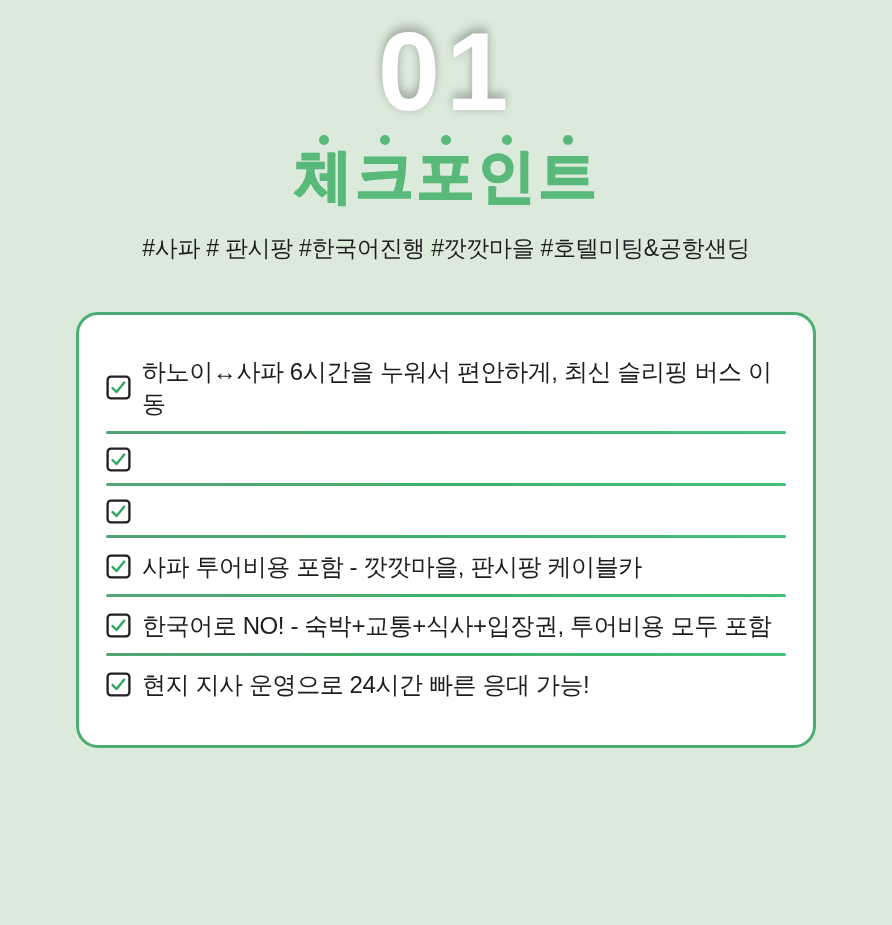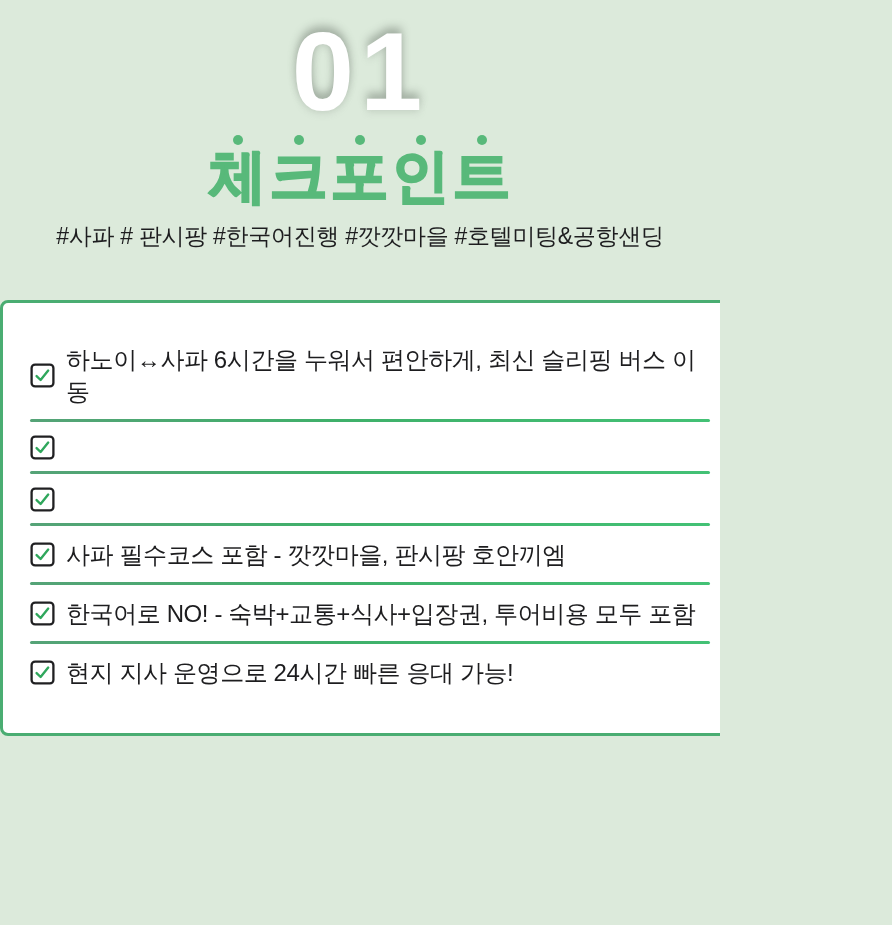--- a/index.html
+++ b/index.html
@@ -6,21 +6,21 @@
     --bg:#dceadb;
     --green:#58b97a;
     --border-green:#4aad72;
     --check-green:#2fa75c;
     --ink:#1d1d1f;
   }
   html,body{margin:0;padding:0;}
   body{background:var(--bg);font-family:"Liberation Sans","DejaVu Sans",sans-serif;}
   .poster{
     position:relative;
-    width:720px;height:925px;
+    width:892px;height:925px;
     background:var(--bg);
     overflow:hidden;
   }
   .big-number{
     margin-top:16px;
     text-align:center;
     font-size:112px;
     line-height:1.0;
     font-weight:700;
     letter-spacing:6px;
@@ -46,34 +46,34 @@
     content:"";
     position:absolute;
     top:-11px;
     left:50%;
     transform:translateX(-50%);
     width:10px;height:10px;
     border-radius:50%;
     background:var(--green);
   }
   .hashtags{
-    margin-top:14px;
+    margin-top:26px;
     text-align:center;
     font-size:23px;
     font-weight:500;
     letter-spacing:-0.3px;
     color:var(--ink);
   }
   .card{
     box-sizing:border-box;
     width:740px;
     margin:48px auto 0;
     background:#ffffff;
     border:3px solid var(--border-green);
-    border-radius:8px;
+    border-radius:22px;
     padding:28px 27px 30px;
   }
   .check-list{
     list-style:none;
     margin:0;padding:0;
   }
   .check-item{
     position:relative;
     display:flex;
     align-items:center;
@@ -151,21 +151,21 @@
         </span>
       </li>
 
       <li class="check-item">
         <span class="checkbox">
           <svg viewBox="0 0 25 25" width="25" height="25" aria-hidden="true">
             <rect x="1.6" y="1.6" width="21.8" height="21.8" rx="3.5" fill="#ffffff" stroke="#202022" stroke-width="2.3"></rect>
             <path d="M6.6 13.1 L10.6 17.0 L18.2 7.6" fill="none" stroke="#2fa75c" stroke-width="2.4" stroke-linecap="round" stroke-linejoin="round"></path>
           </svg>
         </span>
-        <span class="item-text">사파 필수코스 포함 - 깟깟마을, 판시팡 호안끼엠</span>
+        <span class="item-text">사파 투어비용 포함 - 깟깟마을, 판시팡 케이블카</span>
       </li>
 
       <li class="check-item">
         <span class="checkbox">
           <svg viewBox="0 0 25 25" width="25" height="25" aria-hidden="true">
             <rect x="1.6" y="1.6" width="21.8" height="21.8" rx="3.5" fill="#ffffff" stroke="#202022" stroke-width="2.3"></rect>
             <path d="M6.6 13.1 L10.6 17.0 L18.2 7.6" fill="none" stroke="#2fa75c" stroke-width="2.4" stroke-linecap="round" stroke-linejoin="round"></path>
           </svg>
         </span>
         <span class="item-text">한국어로 NO! - 숙박+교통+식사+입장권, 투어비용 모두 포함</span>

